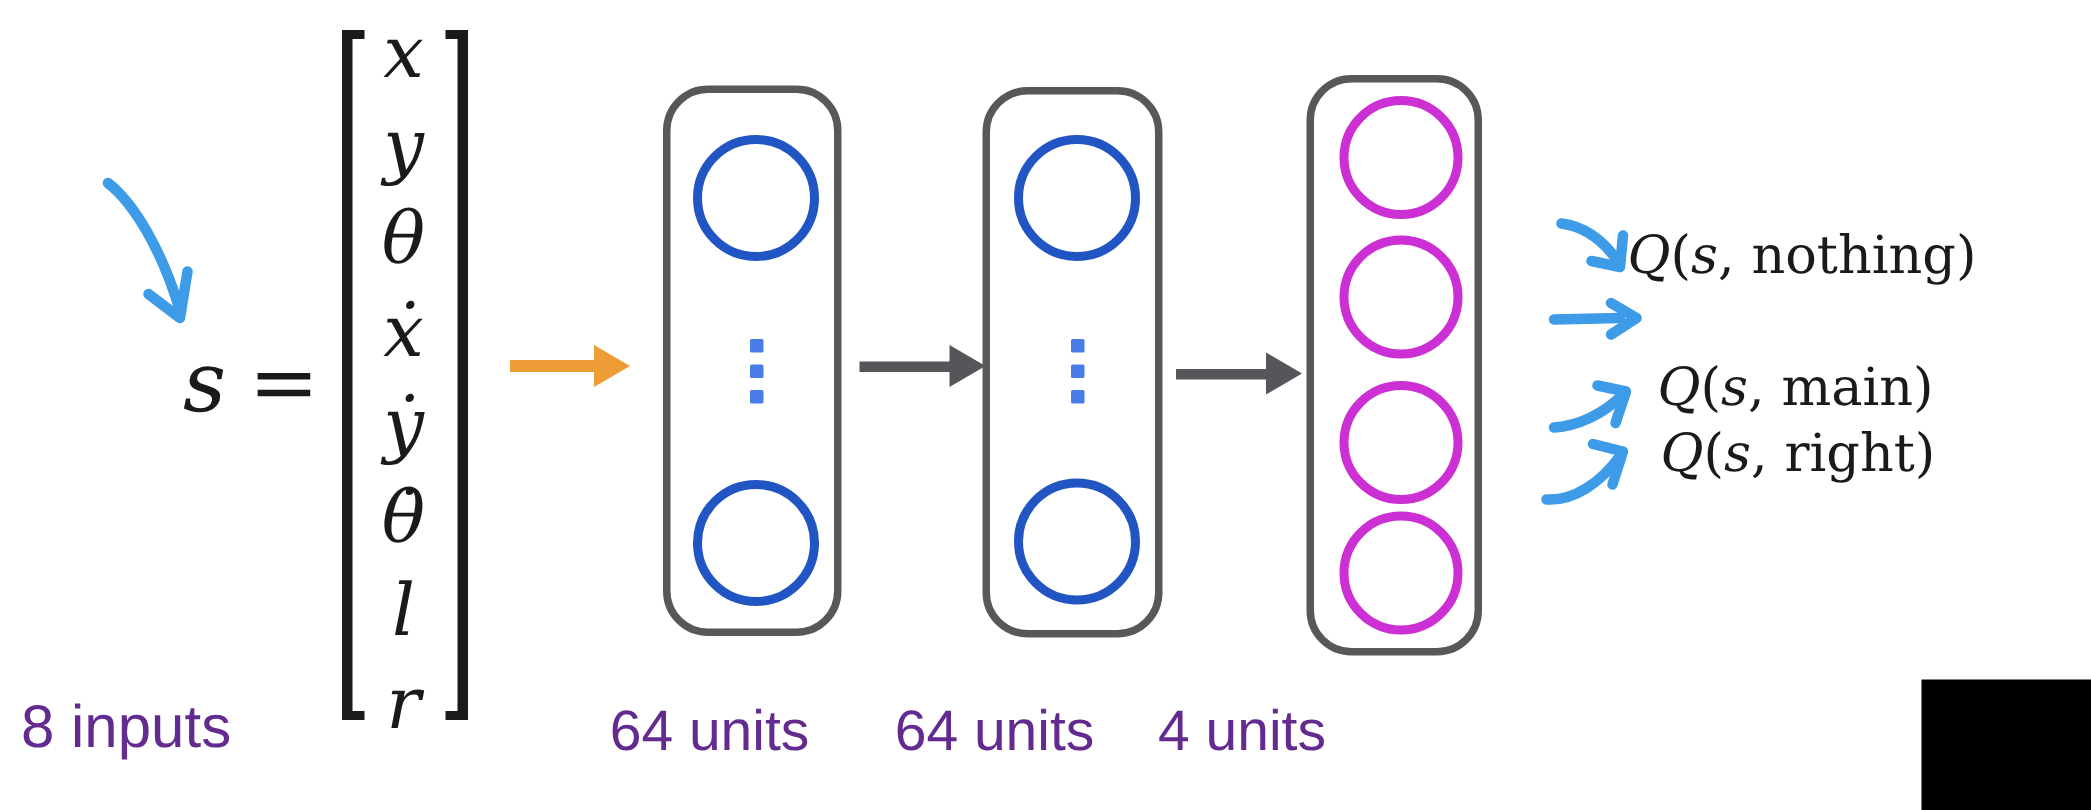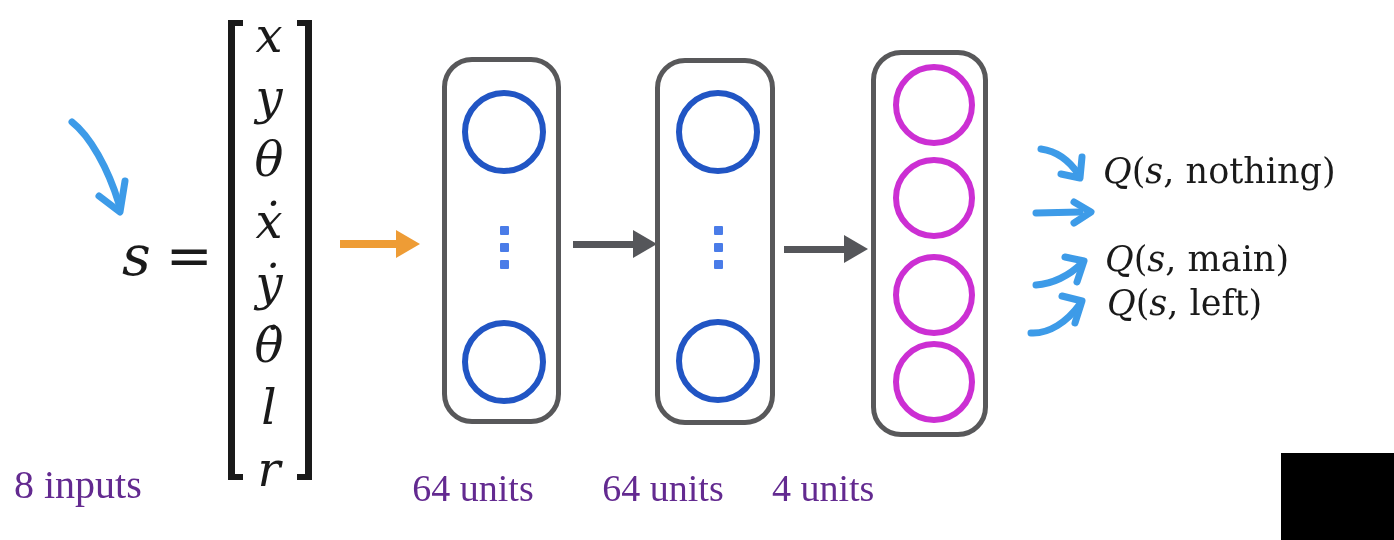--- a/index.html
+++ b/index.html
@@ -15,21 +15,21 @@
 
   
   .bracket { width:15px; top:20px; height:460px; box-sizing:border-box; }
   .bracket-left  { left:228px; border-left:7px solid #1a1a1a; border-top:6px solid #1a1a1a; border-bottom:6px solid #1a1a1a; }
   .bracket-right { left:297px; border-right:7px solid #1a1a1a; border-top:6px solid #1a1a1a; border-bottom:6px solid #1a1a1a; }
   .vec-entries { left:240px; top:4px; width:58px; display:flex; flex-direction:column; }
   .vrow { height:62px; display:flex; align-items:center; justify-content:center;
           font-size:48px; font-style:italic; line-height:62px; }
 
   
-  .plabel { font-family:Liberation Serif, serif; color:#632a90;
+  .plabel { font-family:Liberation Sans, sans-serif; color:#632a90;
             font-size:40px; line-height:44px; white-space:nowrap; }
   .lbl-inputs { left:14px;  top:463px; }
   .lbl-h1 { left:403px; top:466px; width:140px; text-align:center; font-size:38px; }
   .lbl-h2 { left:593px; top:466px; width:140px; text-align:center; font-size:38px; }
   .lbl-out{ left:772px; top:466px; width:120px; text-align:left; font-size:38px; }
 
   
   .layer-box { box-sizing:border-box; border:5px solid #58585a; border-radius:30px; background:transparent; }
   .box1 { left:442px; top:57px; width:119px; height:367px; }
   .box2 { left:655px; top:58px; width:120px; height:367px; }
@@ -62,21 +62,21 @@
   
   .bluestroke { stroke:#3d9be8; stroke-width:7; fill:none; stroke-linecap:round; stroke-linejoin:round; }
   .svg-input-arrow { left:58px; top:110px; }
   .qa1 { left:1036px; top:140px; }
   .qa2 { left:1032px; top:197px; }
   .qa3 { left:1032px; top:250px; }
   .qa4 { left:1026px; top:288px; }
 
   
   .qrow { font-size:35px; line-height:40px; white-space:nowrap; }
-  .q1 { left:1085px; top:151px;padding-left:18px; }
+  .q1 { left:1085px; top:151px; }
   .q2 { left:1118px; top:193px; }
   .q3 { left:1105px; top:239px; }
   .q4 { left:1107px; top:283px; }
 
   
   .black-box { left:1281px; top:453px; width:113px; height:87px; background:#000000; }
 </style>
 </head>
 <body>
 
@@ -169,18 +169,18 @@
     <path class="bluestroke" d="M36,8 L56,13 L49,35"></path>
   </svg>
 
   <div class="abs qrow q1">
     <span class="math-it">Q</span><span>(</span><span class="math-it">s</span><span>, </span><span>nothing</span><span>)</span>
   </div>
   <div class="abs qrow q3">
     <span class="math-it">Q</span><span>(</span><span class="math-it">s</span><span>, </span><span>main</span><span>)</span>
   </div>
   <div class="abs qrow q4">
-    <span class="math-it">Q</span><span>(</span><span class="math-it">s</span><span>, </span><span>left</span><span>)</span>
+    <span class="math-it">Q</span><span>(</span><span class="math-it">s</span><span>, </span><span>right</span><span>)</span>
   </div>
 
   <div class="abs black-box"></div>
 
 </div>
 
 </body></html>

